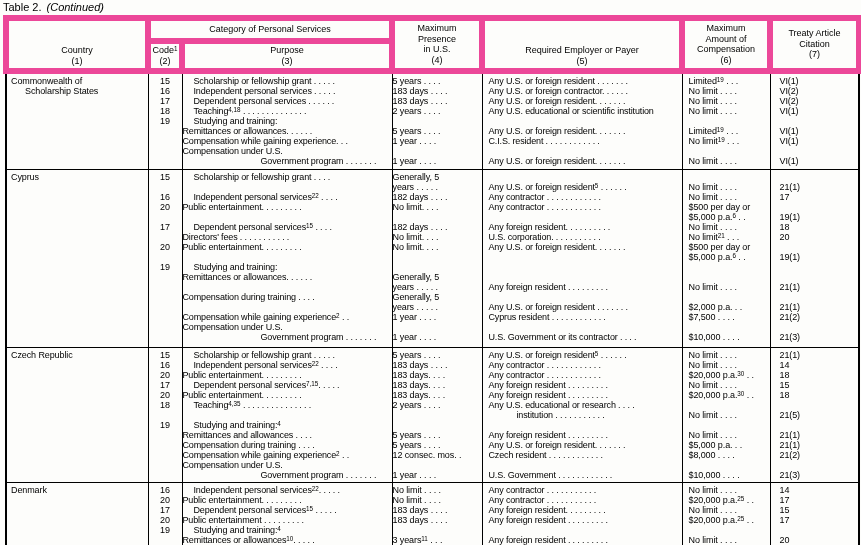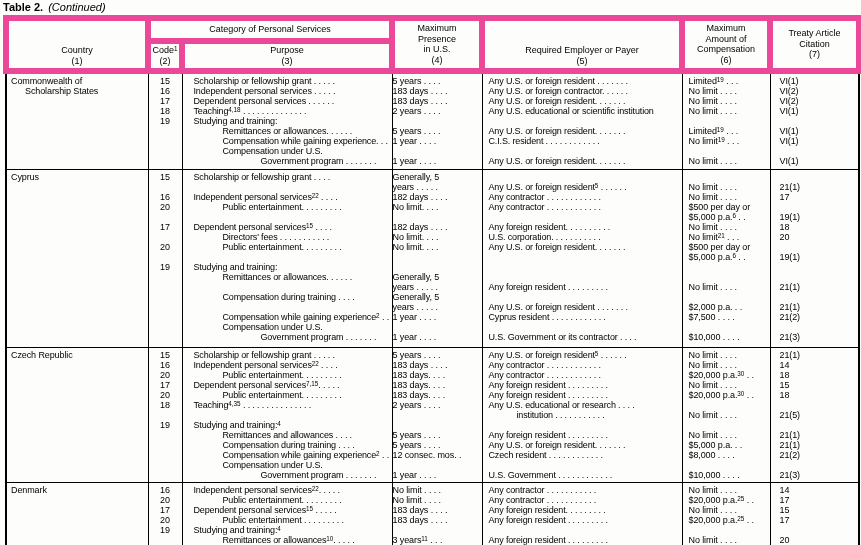--- a/index.html
+++ b/index.html
@@ -2,21 +2,21 @@
 <html><head>
 <meta charset="utf-8">
 <style>
   html,body{margin:0;padding:0;}
   body{
     width:861px;height:545px;background:#fdfdfb;color:#000;
     font-family:"Liberation Sans","DejaVu Sans",sans-serif;
     position:relative;overflow:hidden;
   }
   .title{position:absolute;left:3px;top:1px;font-size:11px;white-space:nowrap;}
-  .title .t-bold{font-weight:bold;}
+  .title .t-bold{font-weight:normal;}
   .title .t-italic{font-style:italic;margin-left:5px;}
 
   table.t2{
     position:absolute;left:3px;top:15px;width:854px;
     border-collapse:collapse;table-layout:fixed;
     border:2px solid #000;
   }
   th,td{padding:0;margin:0;}
   .cl{border-left:1px solid #000;}
 
@@ -35,21 +35,21 @@
   tr.sec-end.s0 td{padding-bottom:3px;}
   tr.sec-end.s1 td{padding-bottom:5px;}
   tr.sec-end.s2 td{padding-bottom:2px;}
   tr.sec-end.s3 td{padding-bottom:10px;}
 
   td.country{padding-left:4px;}
   td.country .cty2{padding-left:14px;}
   td.code{text-align:center;}
   td.purpose{letter-spacing:-0.15px;}
   td.purpose.i0{padding-left:11px;}
-  td.purpose.i1{padding-left:40px;margin-top:44px;}
+  td.purpose.i1{margin-top:44px;}
   td.purpose.i2{padding-left:78px;}
   td.presence{}
   td.payer{padding-left:6px;letter-spacing:-0.15px;}
   td.payer.pind{padding-left:34px;}
   td.comp{padding-left:6px;}
   td.cite{padding-left:9px;}
 
   sup{font-size:6.3px;line-height:0;vertical-align:2.5px;letter-spacing:0;}
 </style>
 </head>

